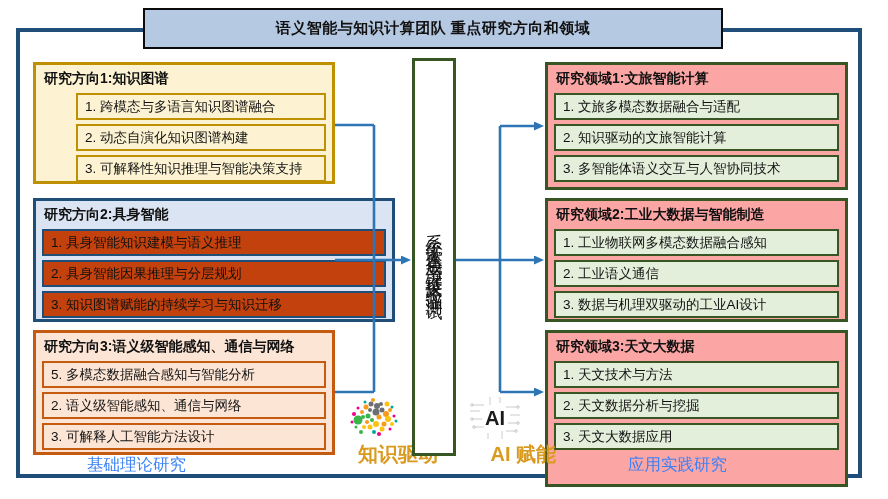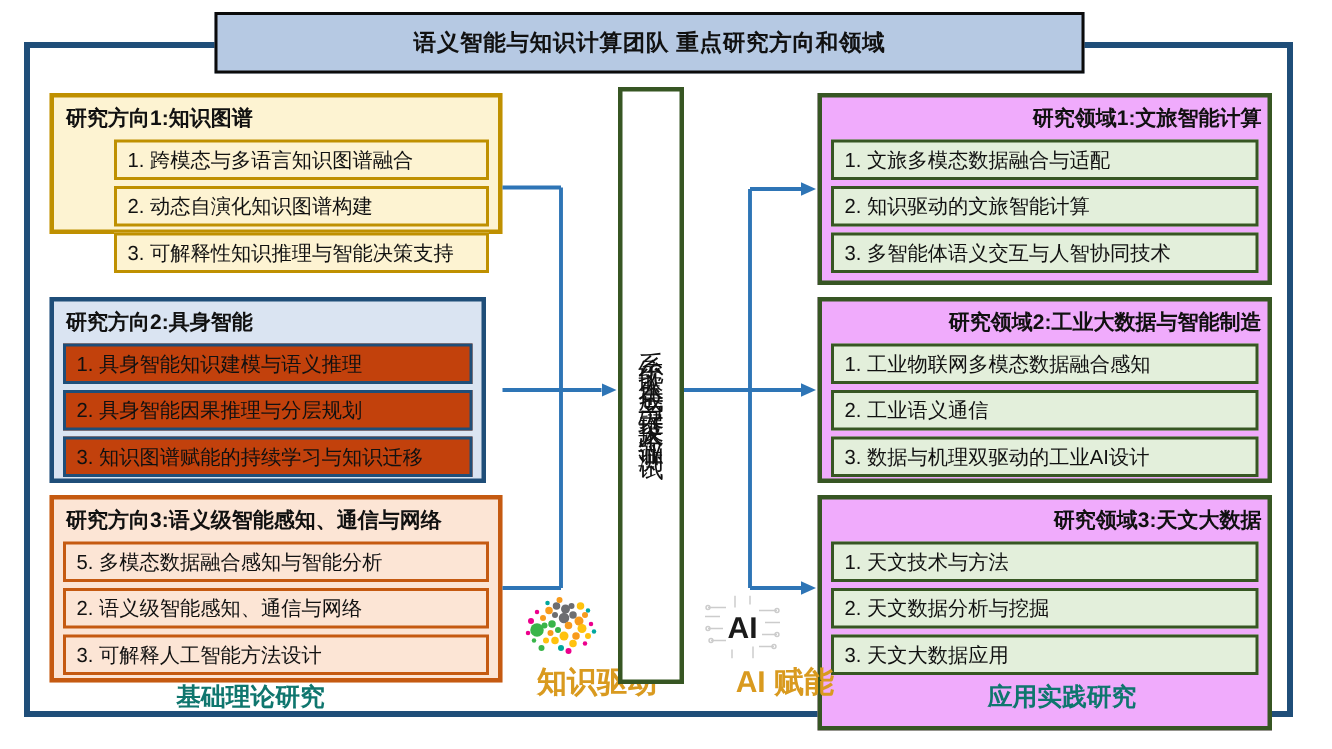--- a/index.html
+++ b/index.html
@@ -21,26 +21,26 @@
   .group-title{font-size:14px;font-weight:bold;padding:3px 0 1px 4px;white-space:nowrap;}
   .item{border:2px solid;box-sizing:border-box;height:27px;margin:4px 2px 0 2px;
     display:flex;align-items:center;padding-left:7px;font-size:13.5px;white-space:nowrap;}
 
   .theme-gold{border-color:#bf9000;background:#fdf3d2;}
   .theme-gold .item{border-color:#bf9000;background:#fdf3d2;margin-left:36px;}
   .theme-blue{border-color:#1f4e79;background:#dae4f2;}
   .theme-blue .item{border-color:#1f4e79;background:#c2410c;}
   .theme-orange{border-color:#c55a11;background:#fce5d5;}
   .theme-orange .item{border-color:#c55a11;background:#fce5d5;}
-  .theme-green{border-color:#375623;background:#f0abfc;text-align:right;}
+  .theme-green{border-color:#375623;background:#fca5a5;}
   .theme-green .item{border-color:#375623;background:#e3efdb;}
 
   
-  #lg0{left:33px;top:62px;width:302px;height:94px;}
-  #lg1{left:33px;top:198px;width:291px;height:124px;}
+  #lg0{left:33px;top:62px;width:302px;height:122px;}
+  #lg1{left:33px;top:198px;width:362px;height:124px;}
   #lg2{left:33px;top:330px;width:302px;height:125px;}
   
   #rg0{left:545px;top:62px;width:303px;height:128px;}
   #rg1{left:545px;top:198px;width:303px;height:124px;}
   #rg2{left:545px;top:330px;width:303px;height:157px;}
 
   
   .center-box{position:absolute;left:412px;top:58px;width:44px;height:398px;
     background:#fff;border:3px solid #375623;box-sizing:border-box;z-index:4;
     display:flex;align-items:center;justify-content:center;}
@@ -53,22 +53,22 @@
   
   .badge-icon{position:absolute;z-index:2;}
   #kd-icon{left:346px;top:394px;}
   #ai-icon{left:470px;top:397px;}
   .badge-label{position:absolute;z-index:2;font-size:20px;font-weight:bold;
     color:#d99a1f;text-align:right;top:441px;width:120px;white-space:nowrap;}
   #kd-label{left:318px;}
   #ai-label{left:436px;}
 
   
-  .caption{position:absolute;top:454px;width:160px;text-align:center;
-    font-size:16.5px;font-weight:bold;color:#0f766e;z-index:2;white-space:nowrap;}
+  .caption{position:absolute;top:454px;width:160px;
+    font-size:16.5px;font-weight:normal;color:#3b82f6;z-index:2;white-space:nowrap;}
   #caption-left{left:87px;}
   #caption-right{left:628px;}
 </style>
 </head>
 <body>
 
 <div id="canvas">
 
   <div class="outer-frame"></div>
 

